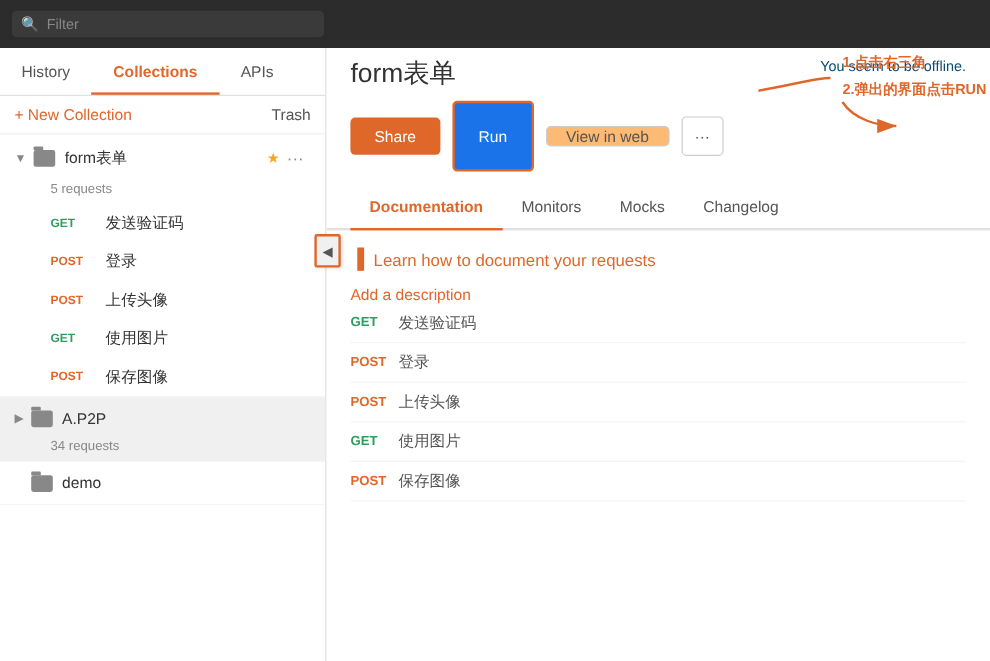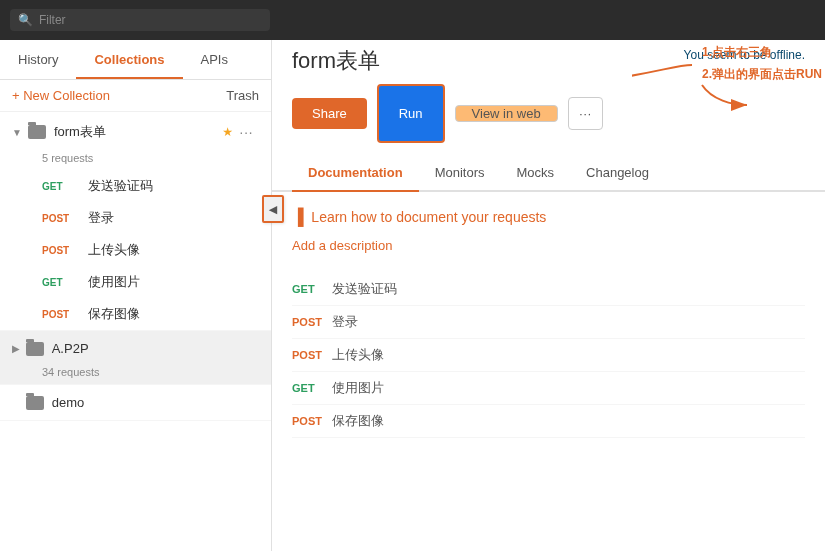--- a/index.html
+++ b/index.html
@@ -59,21 +59,21 @@
     .content-tabs { display: flex; border-bottom: 2px solid #e0e0e0; padding: 0 20px; }
     .content-tab { padding: 10px 16px; font-size: 13px; cursor: pointer; color: #555; position: relative; }
     .content-tab.active { color: #e0672a; font-weight: 600; }
     .content-tab.active::after { content: ''; position: absolute; bottom: -2px; left: 0; right: 0; height: 2px; background: #e0672a; }
 
     
     .doc-area { flex: 1; overflow-y: auto; padding: 16px 20px; }
     .doc-learn { display: flex; align-items: center; gap: 8px; margin-bottom: 12px; }
     .doc-learn-icon { color: #e0672a; font-size: 16px; }
     .doc-learn-text { color: #e0672a; font-size: 14px; font-weight: 400; cursor: pointer; }
-    .doc-add-desc { color: #e0672a; font-size: 13px; cursor: pointer; margin-bottom: 20px; }
+    .doc-add-desc { color: #e0672a; font-size: 13px; cursor: pointer; margin-bottom: 0; }
 
     
     .doc-request-item { display: flex; align-items: center; padding: 7px 0; border-bottom: 1px solid #f5f5f5; }
     .doc-method { font-size: 11px; font-weight: 700; width: 40px; flex-shrink: 0; }
     .doc-name { font-size: 13px; color: #555; }
 
     
     .sidebar-wrapper { position: relative; display: flex; }
     .collapse-handle { 
       position: absolute; 

